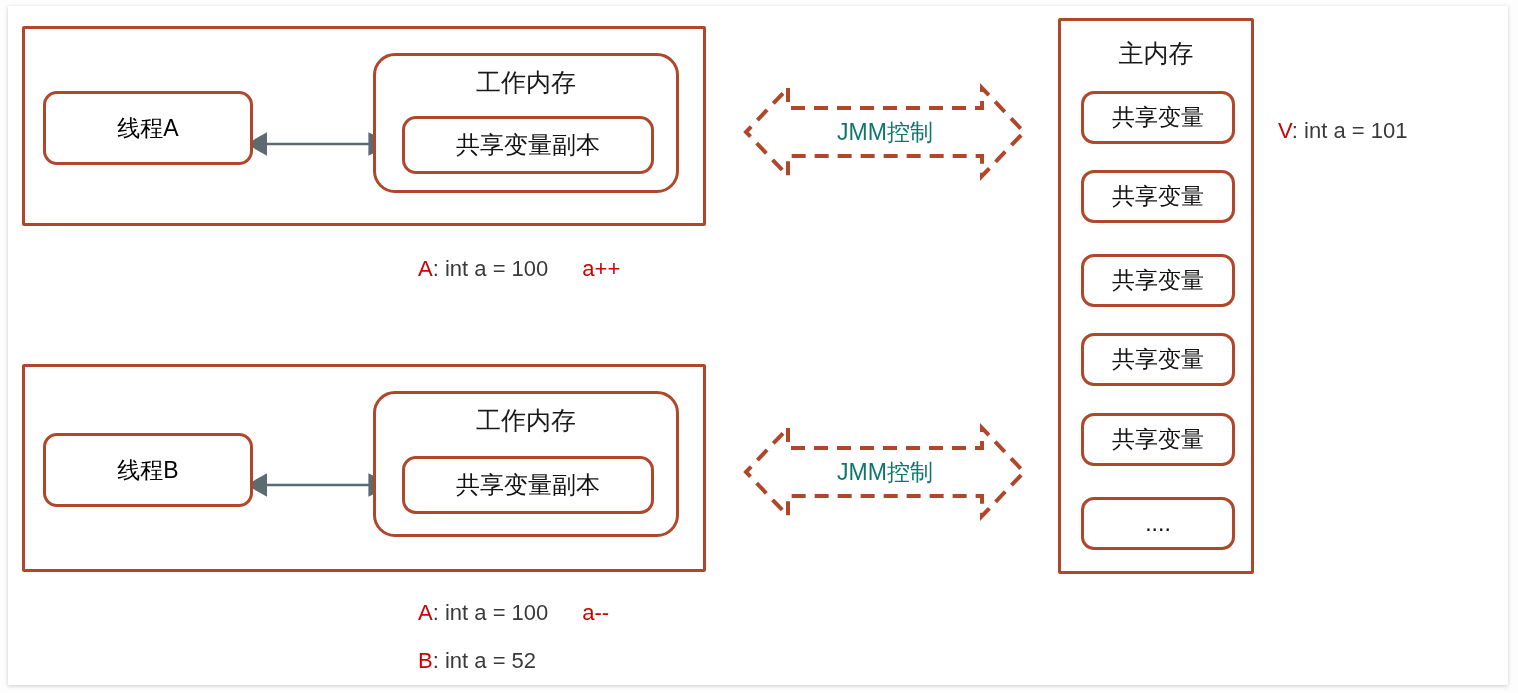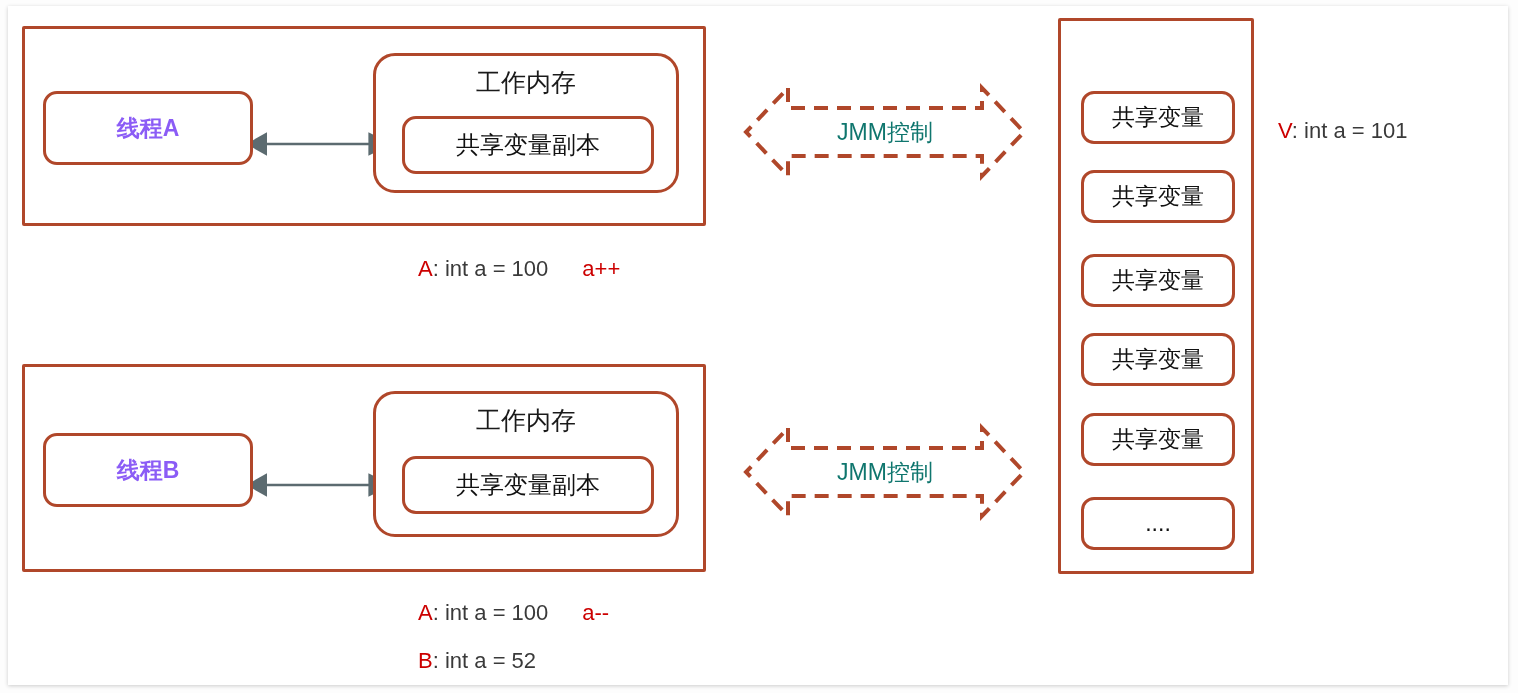--- a/index.html
+++ b/index.html
@@ -77,22 +77,21 @@
     align-items: center;
     justify-content: center;
   }
   .box-label {
     font-size: 24px;
     color: #111111;
     white-space: nowrap;
   }
   .thread-label {
     font-size: 23px;
-    color: #8b5cf6;
-    font-weight: bold;
+    color: #000000;
   }
 
   
   .connector {
     position: absolute;
   }
 
   
   .jmm-arrow {
     position: absolute;
@@ -237,20 +236,21 @@
   </div>
 
   <div class="jmm-arrow" style="left:740px; top:422px; width:290px; height:100px;">
     <svg width="290" height="100" viewBox="0 0 290 100">
       <polygon points="48,6 48,26 242,26 242,6 284,50 242,94 242,74 48,74 48,94 6,50" fill="none" stroke="#B0472A" stroke-width="4" stroke-dasharray="14 9" stroke-linejoin="miter"></polygon>
     </svg>
     <div class="jmm-label">JMM控制</div>
   </div>
 
   <div class="main-mem" style="left:1058px; top:18px; width:196px; height:556px;">
+    <div class="main-mem-title">主内存</div>
 
     <div class="mem-cell" style="top:70px;">
       <span>共享变量</span>
     </div>
     <div class="mem-cell" style="top:149px;">
       <span>共享变量</span>
     </div>
     <div class="mem-cell" style="top:233px;">
       <span>共享变量</span>
     </div>

